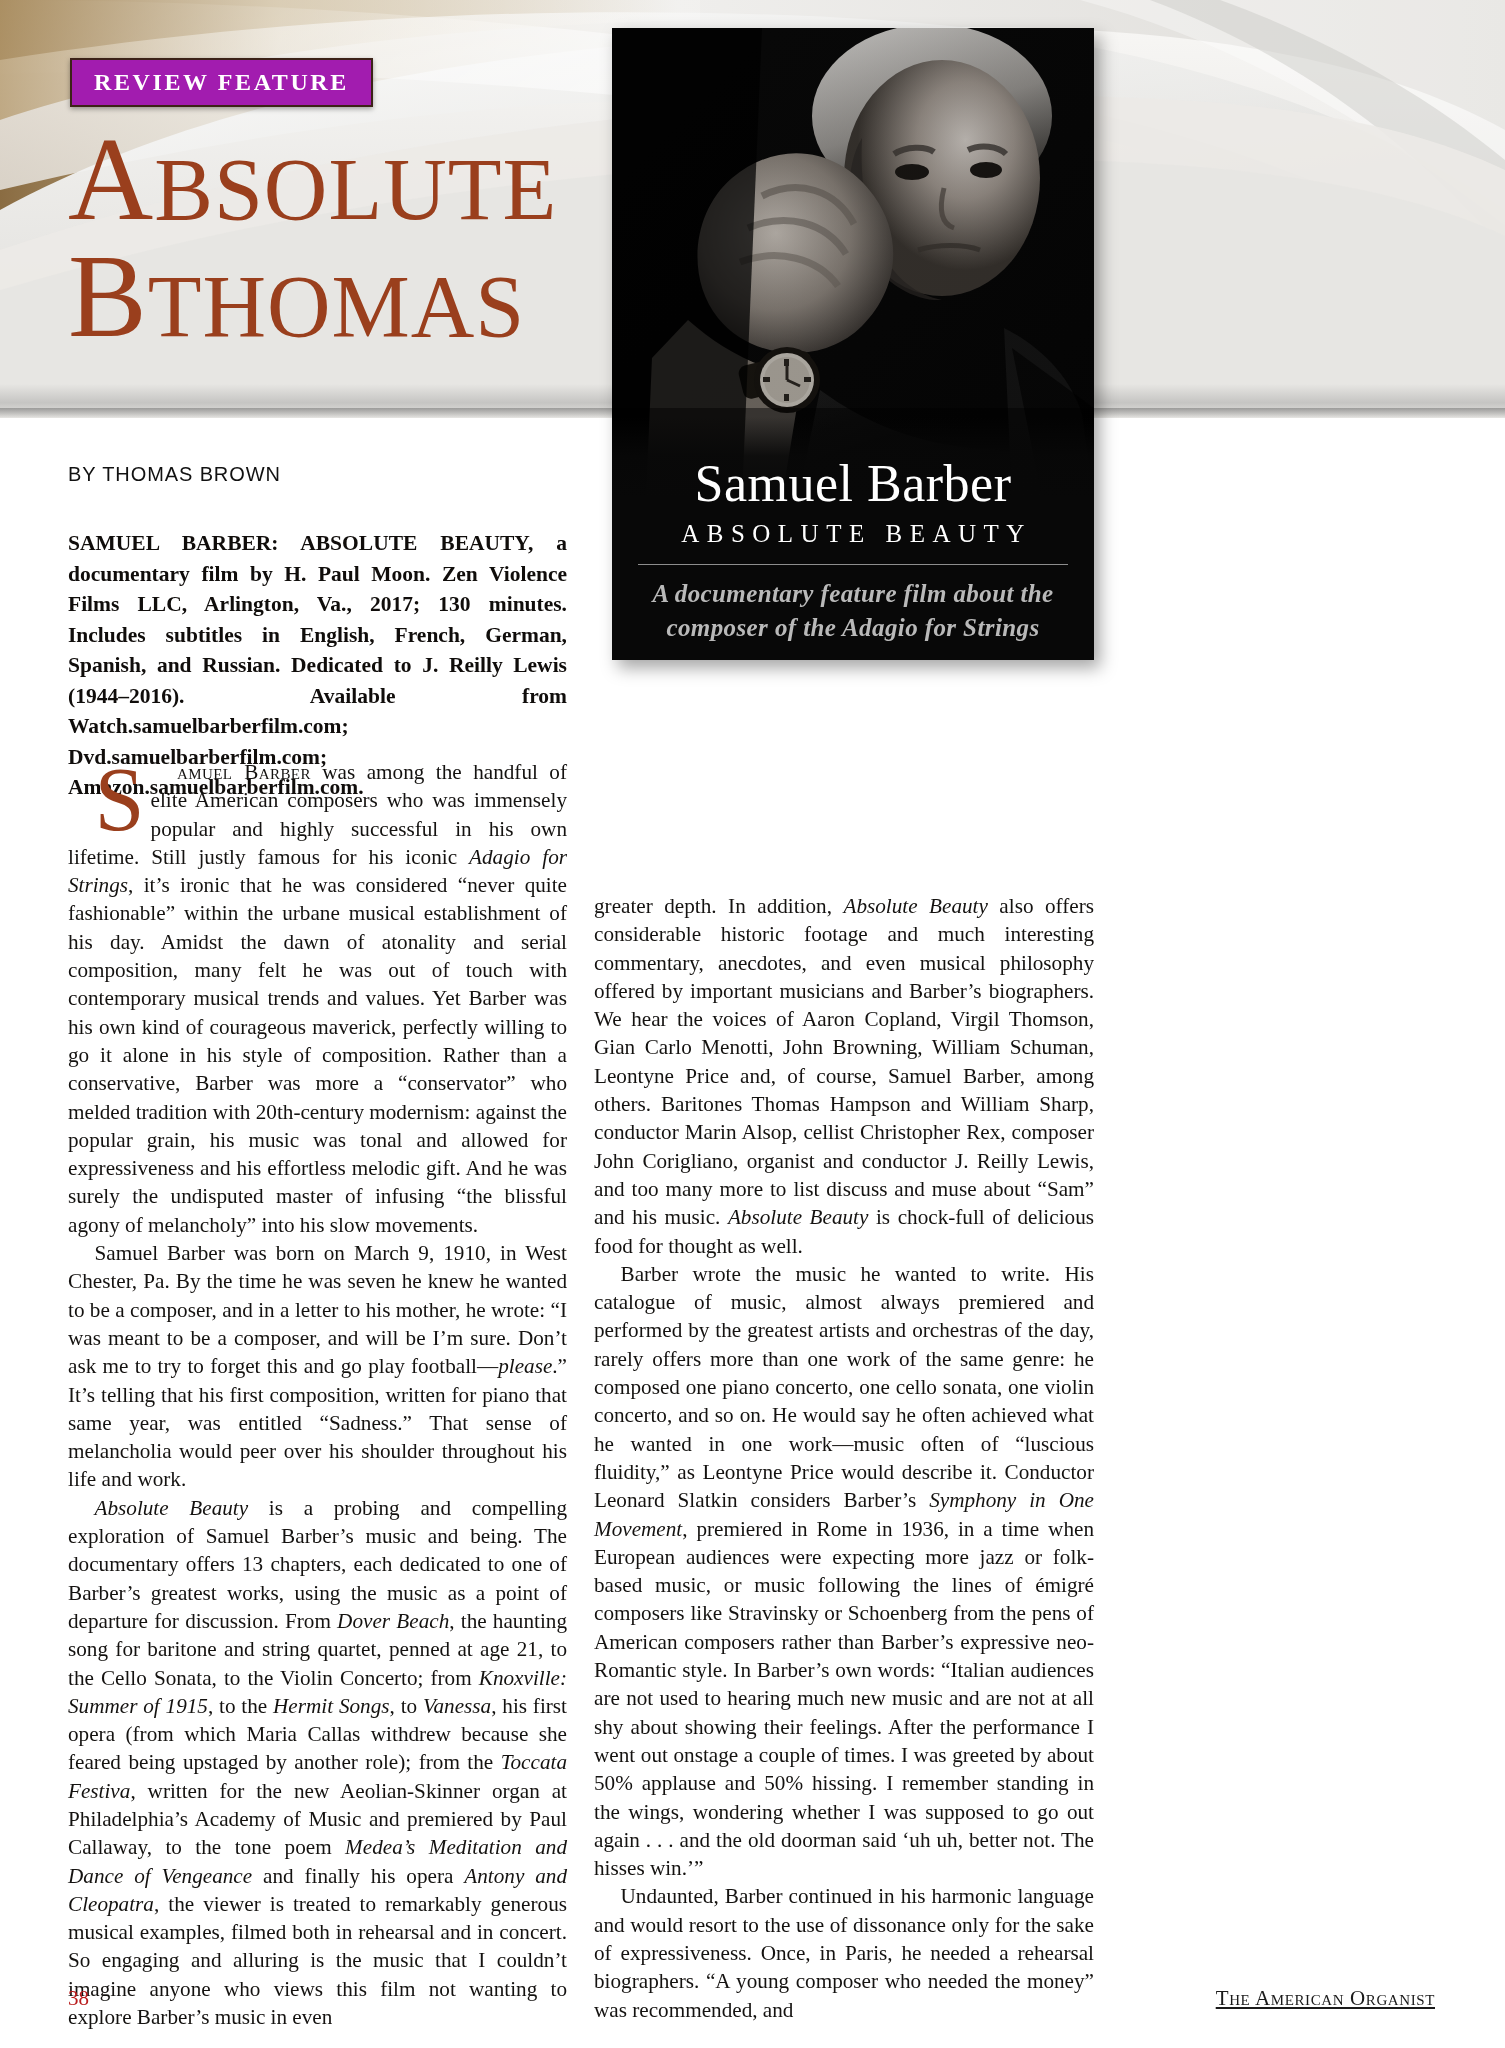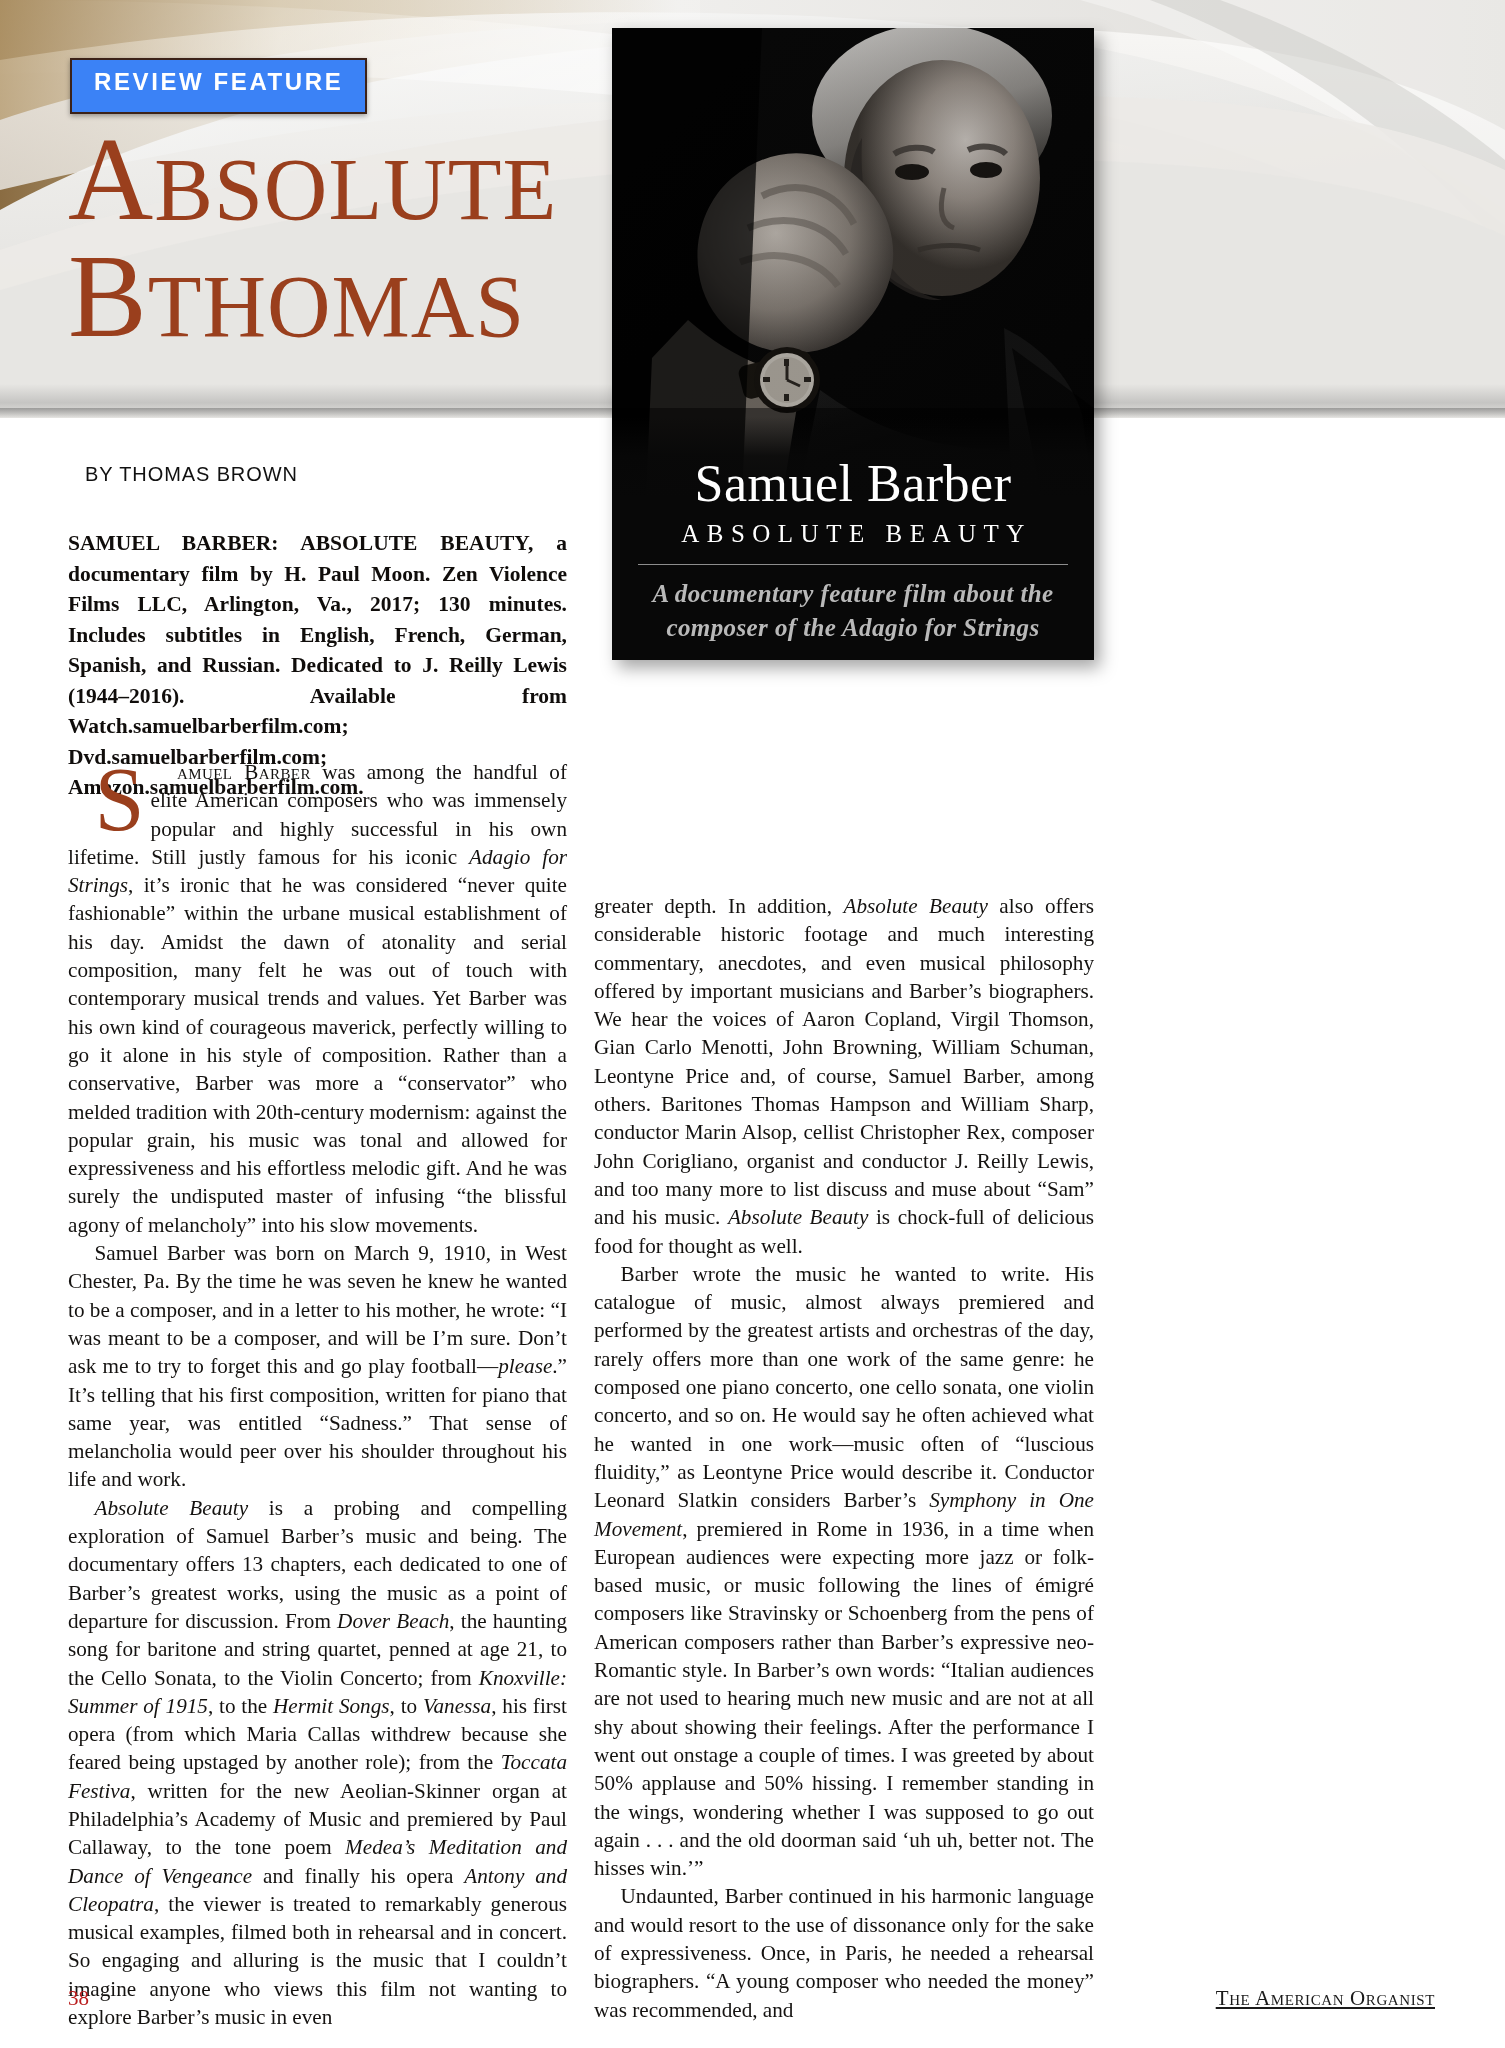--- a/index.html
+++ b/index.html
@@ -36,25 +36,25 @@
   .masthead-edge {
     position: absolute;
     left: 0; bottom: 0; width: 1505px; height: 10px;
     background: linear-gradient(to bottom, rgba(90,90,90,0.45), rgba(255,255,255,0));
   }
 
   
   .kicker {
     position: absolute;
     left: 70px; top: 58px;
-    padding: 10px 22px 18px 22px;
-    background: #3b82f6;
+    padding: 10px 22px 11px 22px;
+    background: #a21caf;
     border: 2px solid #3c2218;
     color: #ffffff;
-    font-family: Liberation Sans, sans-serif;
+    font-family: Liberation Serif, serif;
     font-size: 24px;
     font-weight: bold;
     letter-spacing: 2.6px;
     line-height: 1;
     box-shadow: 0 2px 5px rgba(0,0,0,0.35);
   }
 
   
   .headline {
     position: absolute;
@@ -71,21 +71,20 @@
   .headline .sc { font-size: 88px; }
 
   
   .byline {
     position: absolute;
     left: 68px; top: 463px;
     font-family: "Liberation Sans", sans-serif;
     font-size: 20px;
     letter-spacing: 0.9px;
     color: #111;
-    margin-left: 17px;
   }
 
   
   .deck {
     position: absolute;
     left: 68px; top: 528px;
     width: 499px;
     font-family: "Liberation Serif", serif;
     font-weight: bold;
     font-size: 21.5px;

